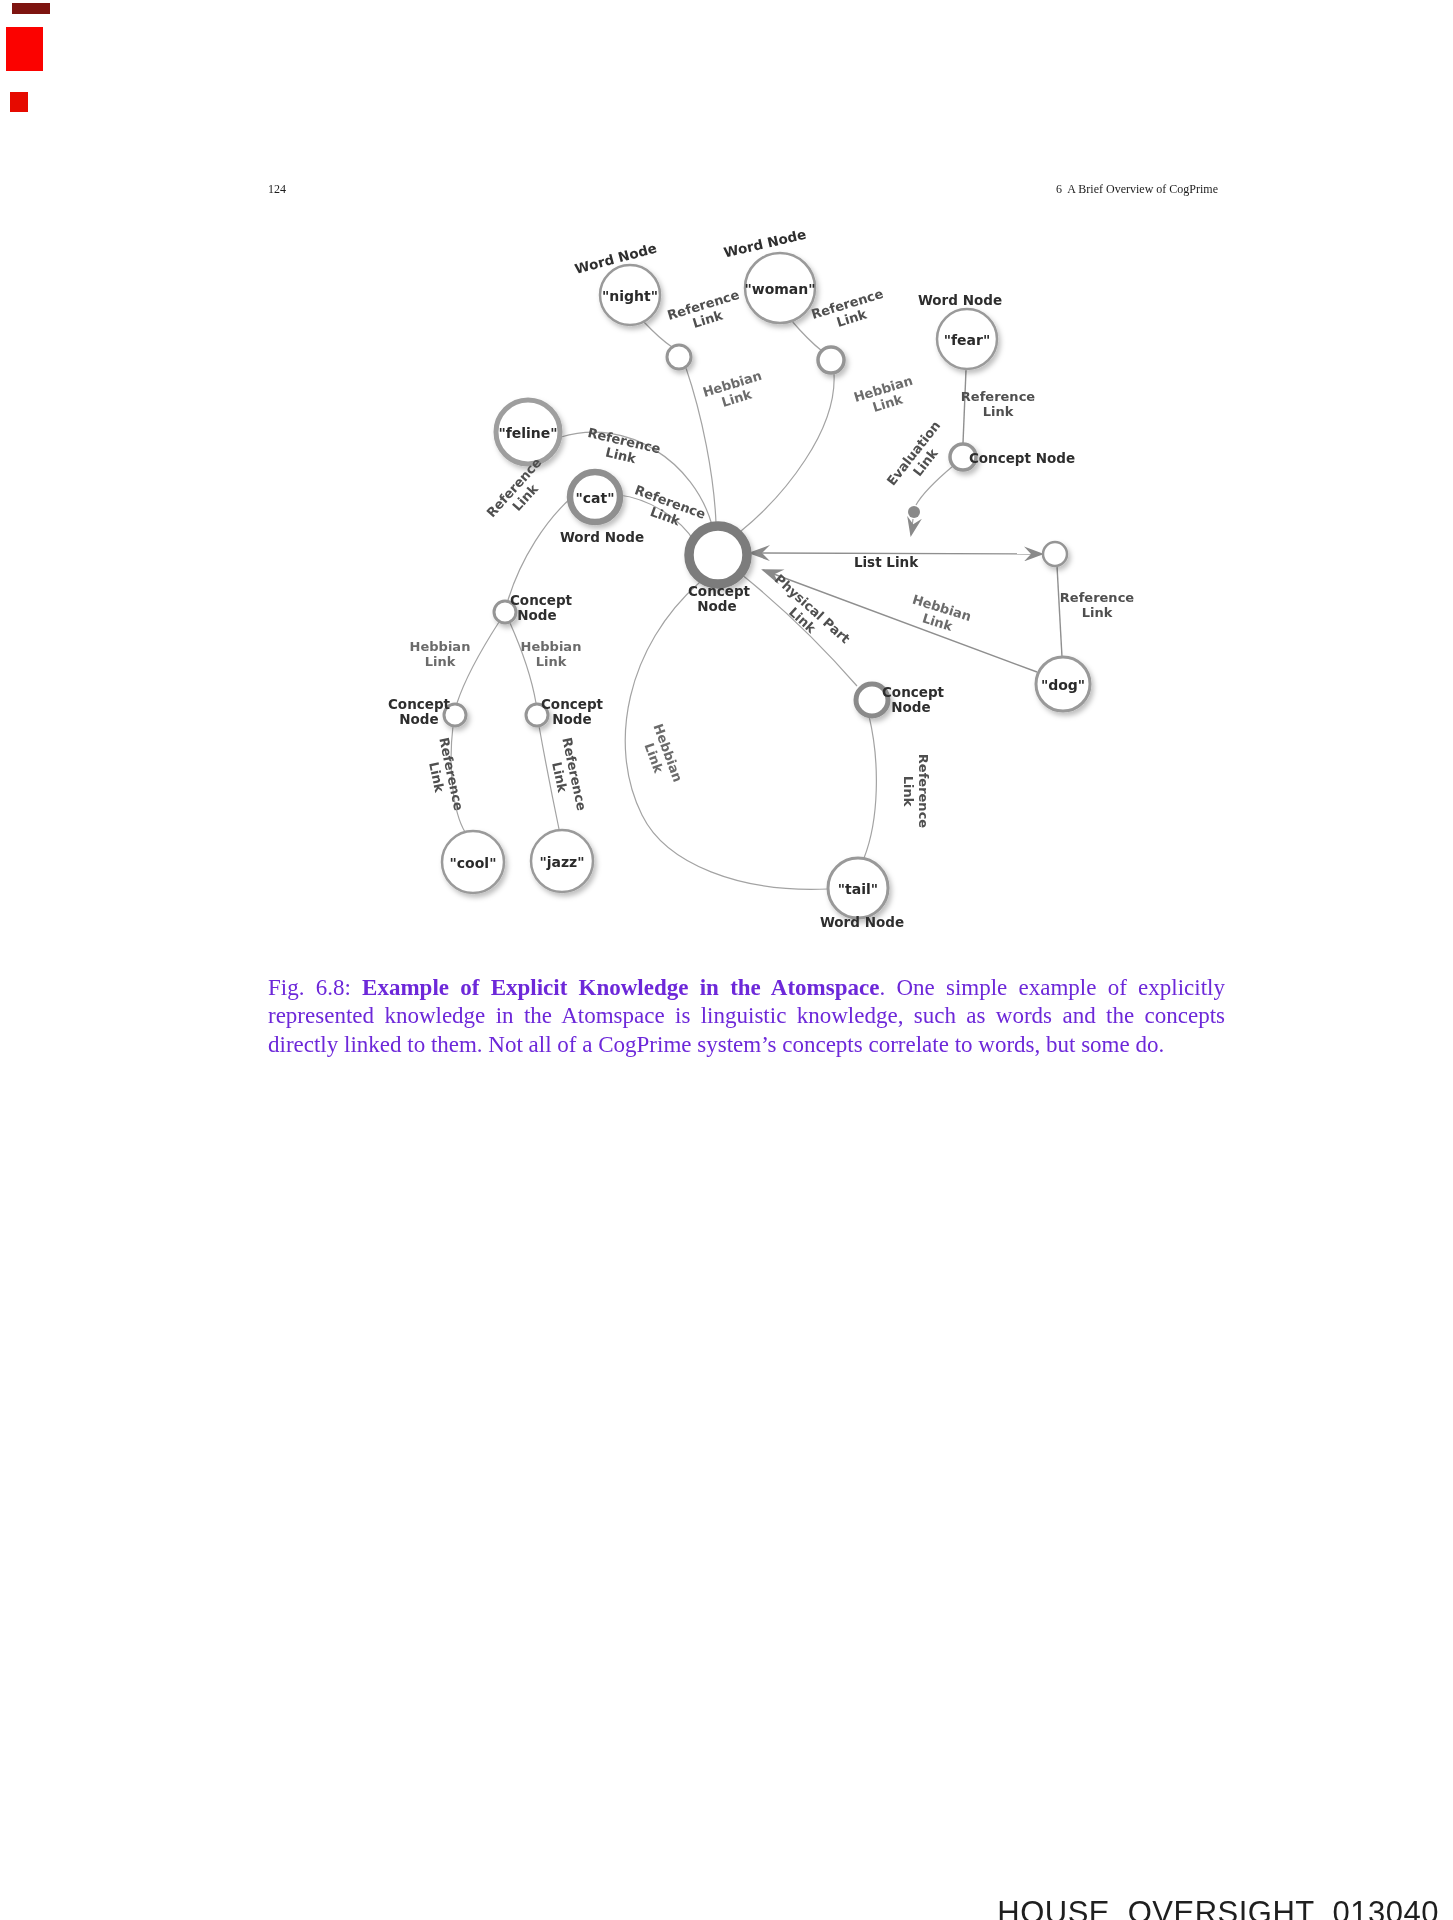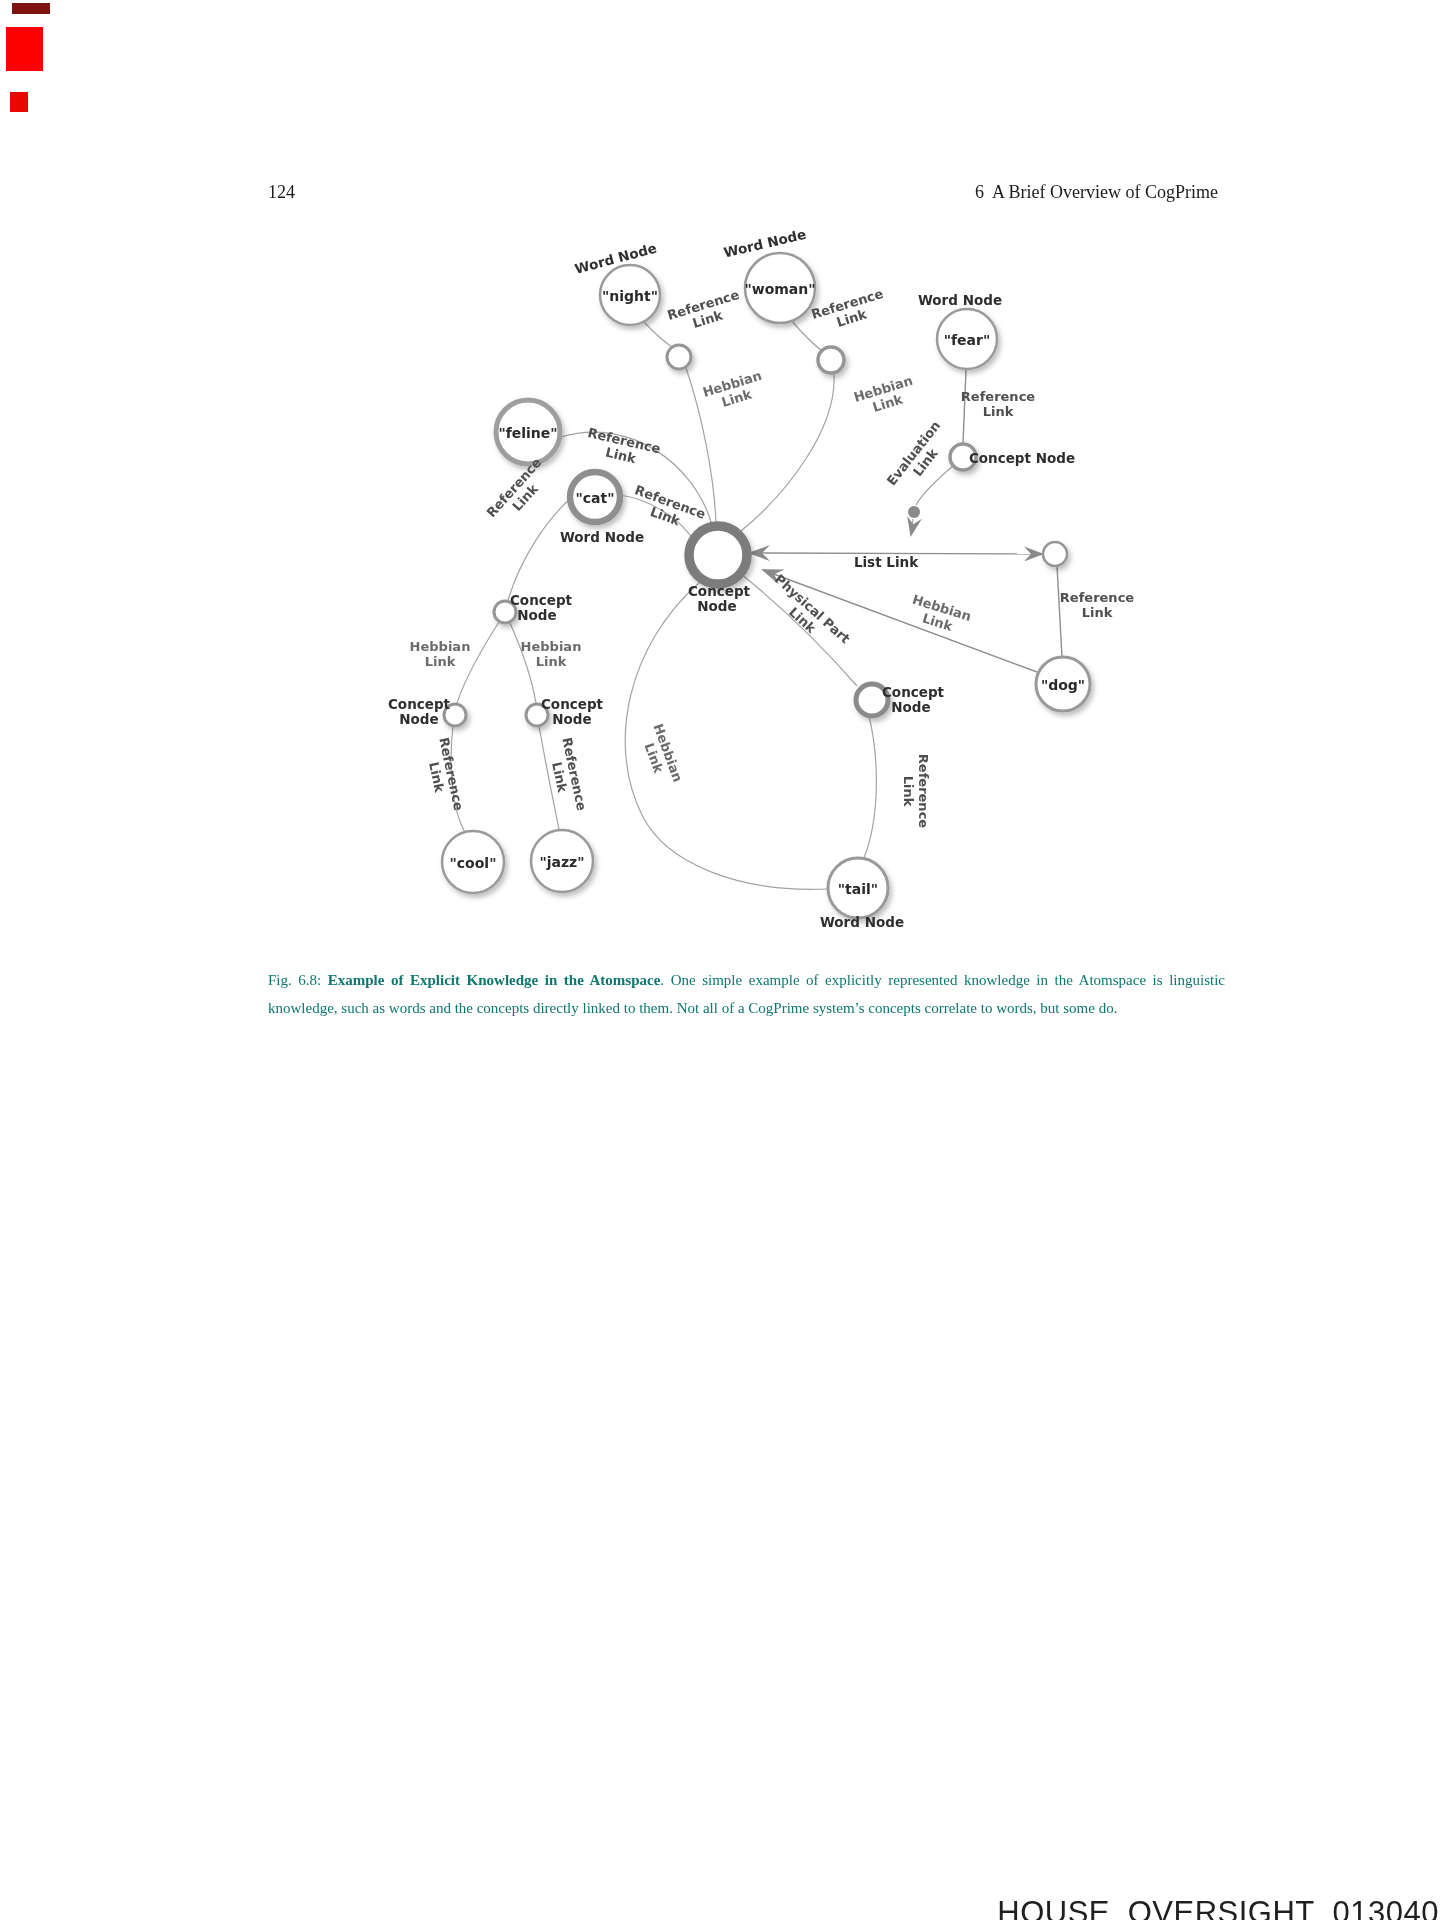--- a/index.html
+++ b/index.html
@@ -6,37 +6,37 @@
   body{position:relative;width:1453px;height:1920px;overflow:hidden;
        font-family:"Liberation Serif",serif;}
 
   .corner-mark{position:absolute;}
   #mark1{left:12px;top:3px;width:38px;height:11px;}
   #mark2{left:6px;top:27px;width:37px;height:44px;}
   #mark3{left:10px;top:92px;width:18px;height:20px;}
 
   .header{position:absolute;left:268px;right:235px;top:182px;
           display:flex;justify-content:space-between;
-          font-size:18px;color:#1c1c1c;}
+          font-size:12px;color:#1c1c1c;}
 
   .diagram{position:absolute;left:330px;top:195px;width:860px;height:750px;}
 
   
   text{font-family:"DejaVu Sans",sans-serif;text-anchor:middle;}
   .nlab{font-weight:bold;font-size:14px;fill:#2a2a2a;}
   .blab{font-weight:bold;font-size:13.5px;fill:#2e2e2e;}
   .glab{font-weight:bold;font-size:13px;fill:#4f4f4f;}
   .hlab{font-weight:bold;font-size:13px;fill:#6b6b6b;}
 
   .edge{fill:none;stroke:#a3a3a3;stroke-width:1.2;}
   .edge2{fill:none;stroke:#8f8f8f;stroke-width:1.4;}
   .node{fill:#ffffff;}
 
   .caption{position:absolute;left:268px;top:951px;width:957px;
-           font-size:15px;line-height:28.4px;text-align:justify;color:#0f766e;}
+           font-size:23px;line-height:28.4px;text-align:justify;color:#6d28d9;}
   .caption b{font-weight:bold;}
 
   .watermark{position:absolute;right:14px;top:1874px;
              font-family:"Liberation Sans",sans-serif;font-size:31px;
              letter-spacing:.5px;color:#1f1f1f;margin-top:21px;}
 </style>
 </head>
 <body>
 
 <div id="mark1" class="corner-mark" style="background: rgb(126, 20, 16);"></div>

